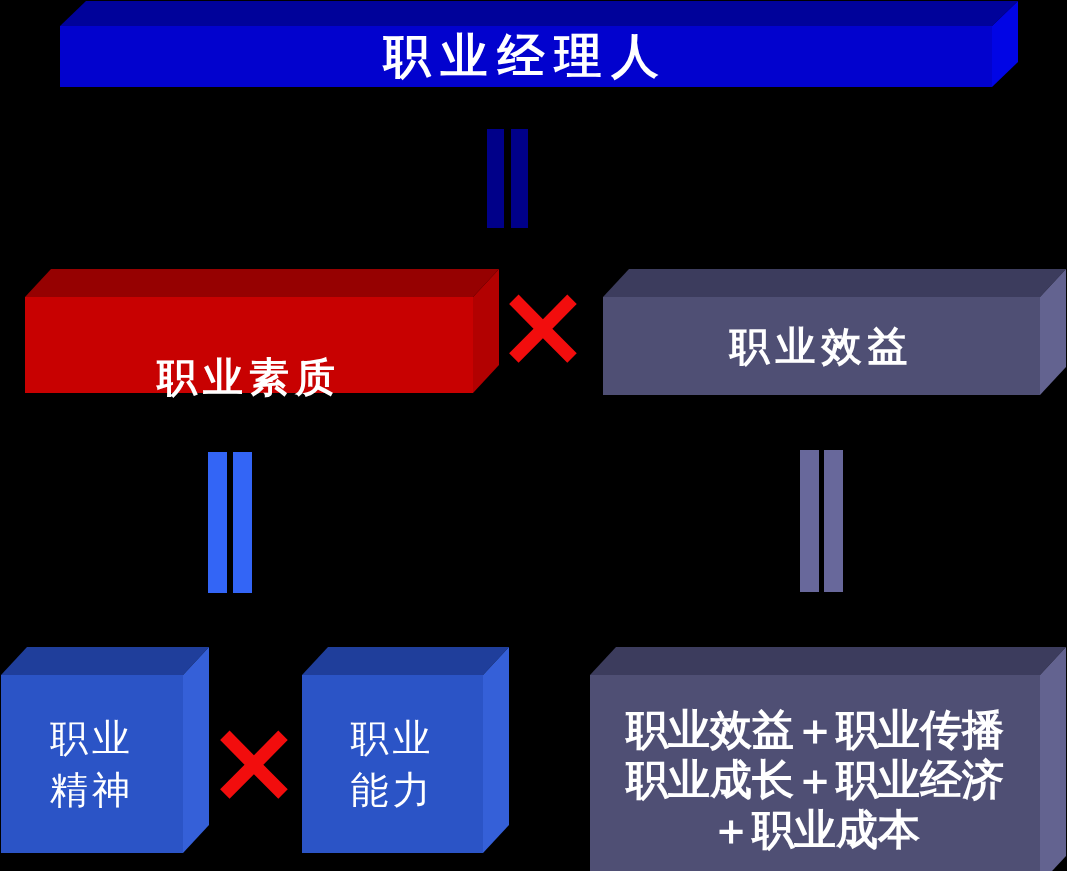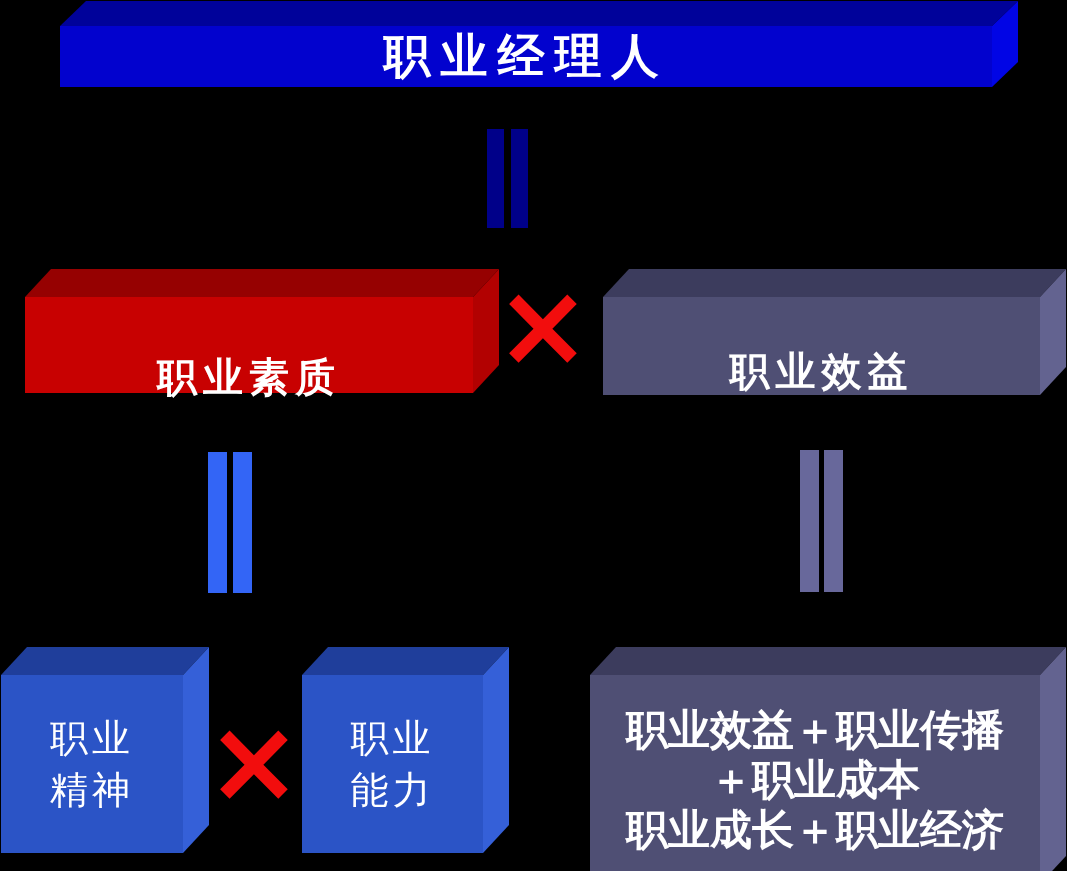--- a/index.html
+++ b/index.html
@@ -39,21 +39,21 @@
   #box-quality { left:25px; top:269px; width:474px; height:124px; }
   #box-quality .face-front { background:var(--quality-front); }
   #box-quality .face-top   { background:var(--quality-top); }
   #box-quality .face-side  { background:var(--quality-side); }
   #box-quality .label { font-size:40px; letter-spacing:6px; font-weight:600;margin-top:32px; }
 
   #box-benefit { left:603px; top:269px; width:463px; height:126px; }
   #box-benefit .face-front { background:var(--benefit-front); }
   #box-benefit .face-top   { background:var(--benefit-top); }
   #box-benefit .face-side  { background:var(--benefit-side); }
-  #box-benefit .label { font-size:40px; letter-spacing:6px; font-weight:600;margin-top:25px; }
+  #box-benefit .label { font-size:40px; letter-spacing:6px; font-weight:600; }
 
   #box-spirit  { left:1px;   top:647px; width:208px; height:206px; }
   #box-ability { left:302px; top:647px; width:207px; height:206px; }
   #box-spirit .face-front,  #box-ability .face-front { background:var(--cube-front); }
   #box-spirit .face-top,    #box-ability .face-top   { background:var(--cube-top); }
   #box-spirit .face-side,   #box-ability .face-side  { background:var(--cube-side); }
   #box-spirit .label, #box-ability .label
     { font-size:38px; line-height:52px; letter-spacing:4px; font-weight:400; }
 
   #box-formula { left:590px; top:647px; width:476px; height:237px; }
@@ -156,18 +156,18 @@
       <span>能力</span>
     </div>
   </div>
 
   <div class="box3d" id="box-formula">
     <div class="face face-top"></div>
     <div class="face face-side"></div>
     <div class="face face-front"></div>
     <div class="label">
       <span>职业效益＋职业传播</span>
+      <span>职业成长＋职业经济</span>
       <span>＋职业成本</span>
-      <span>职业成长＋职业经济</span>
     </div>
   </div>
 
 </div>
 
 </body></html>

